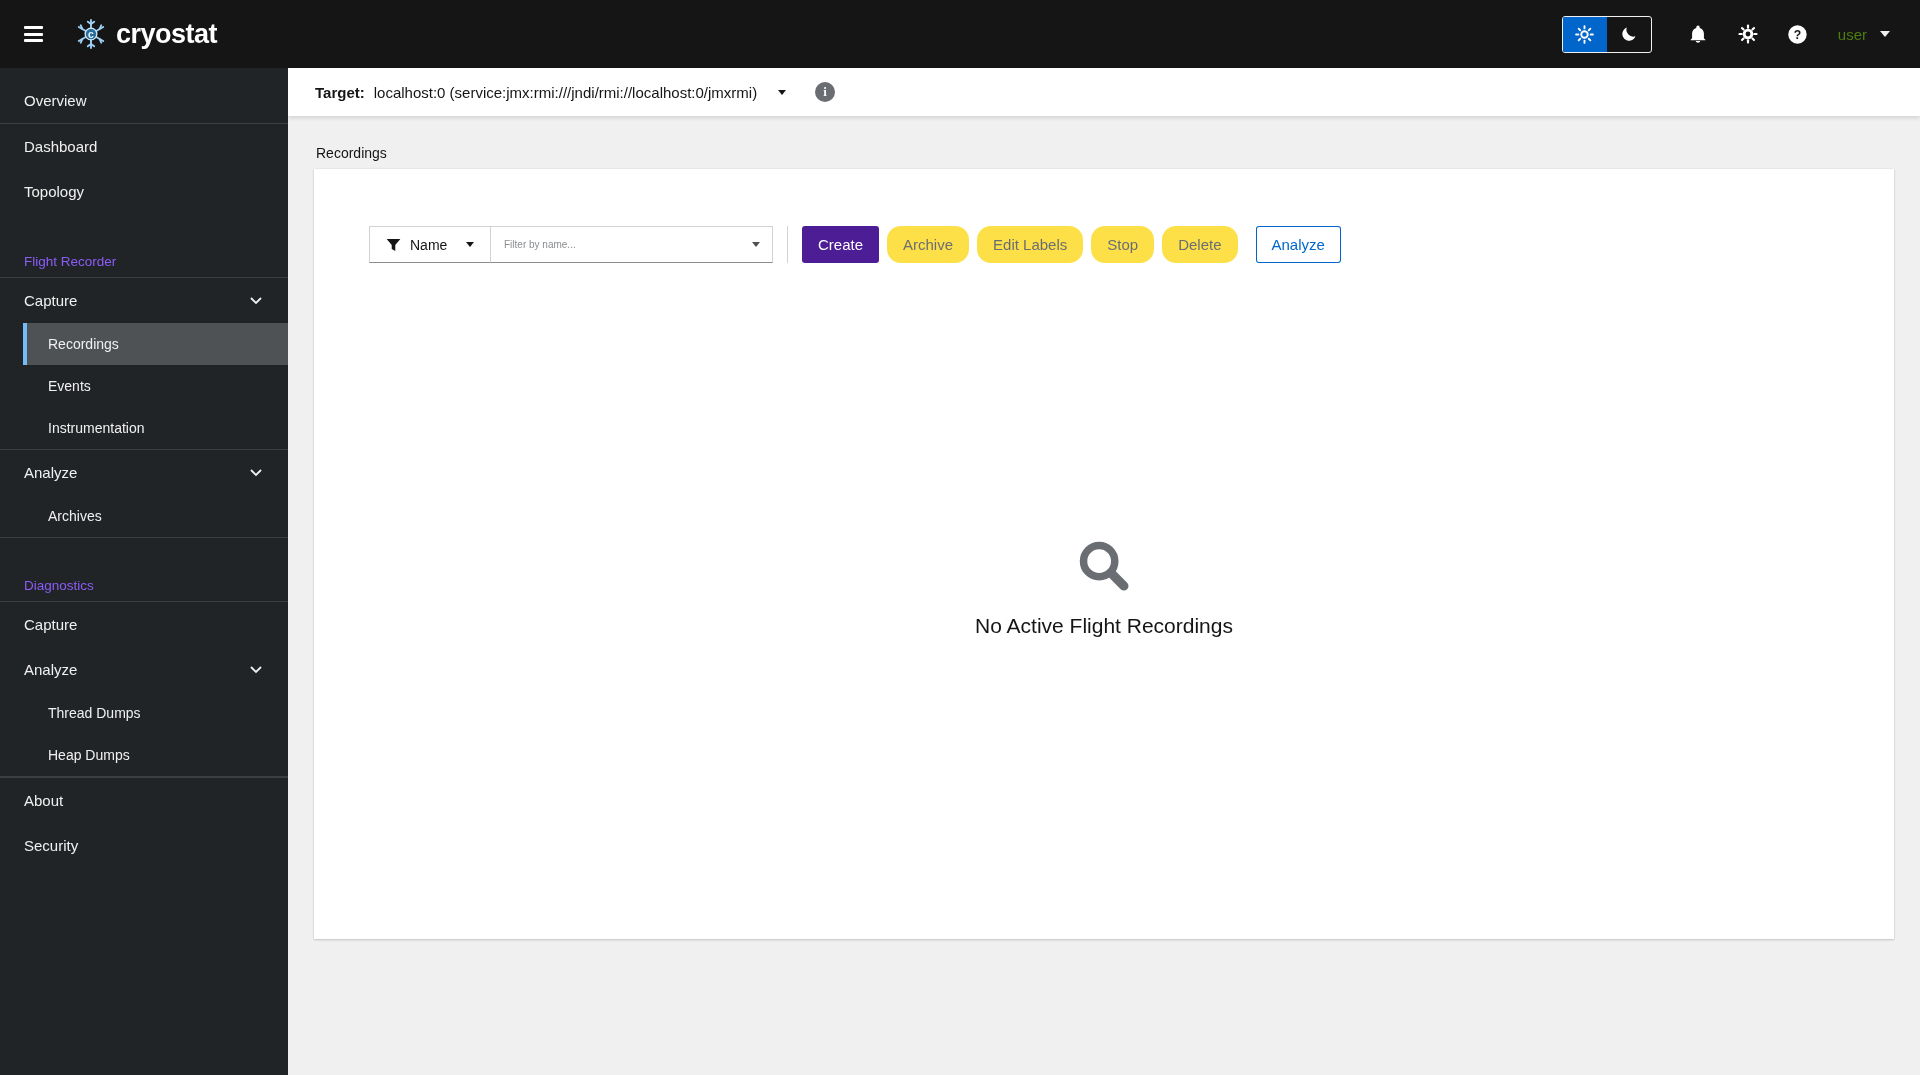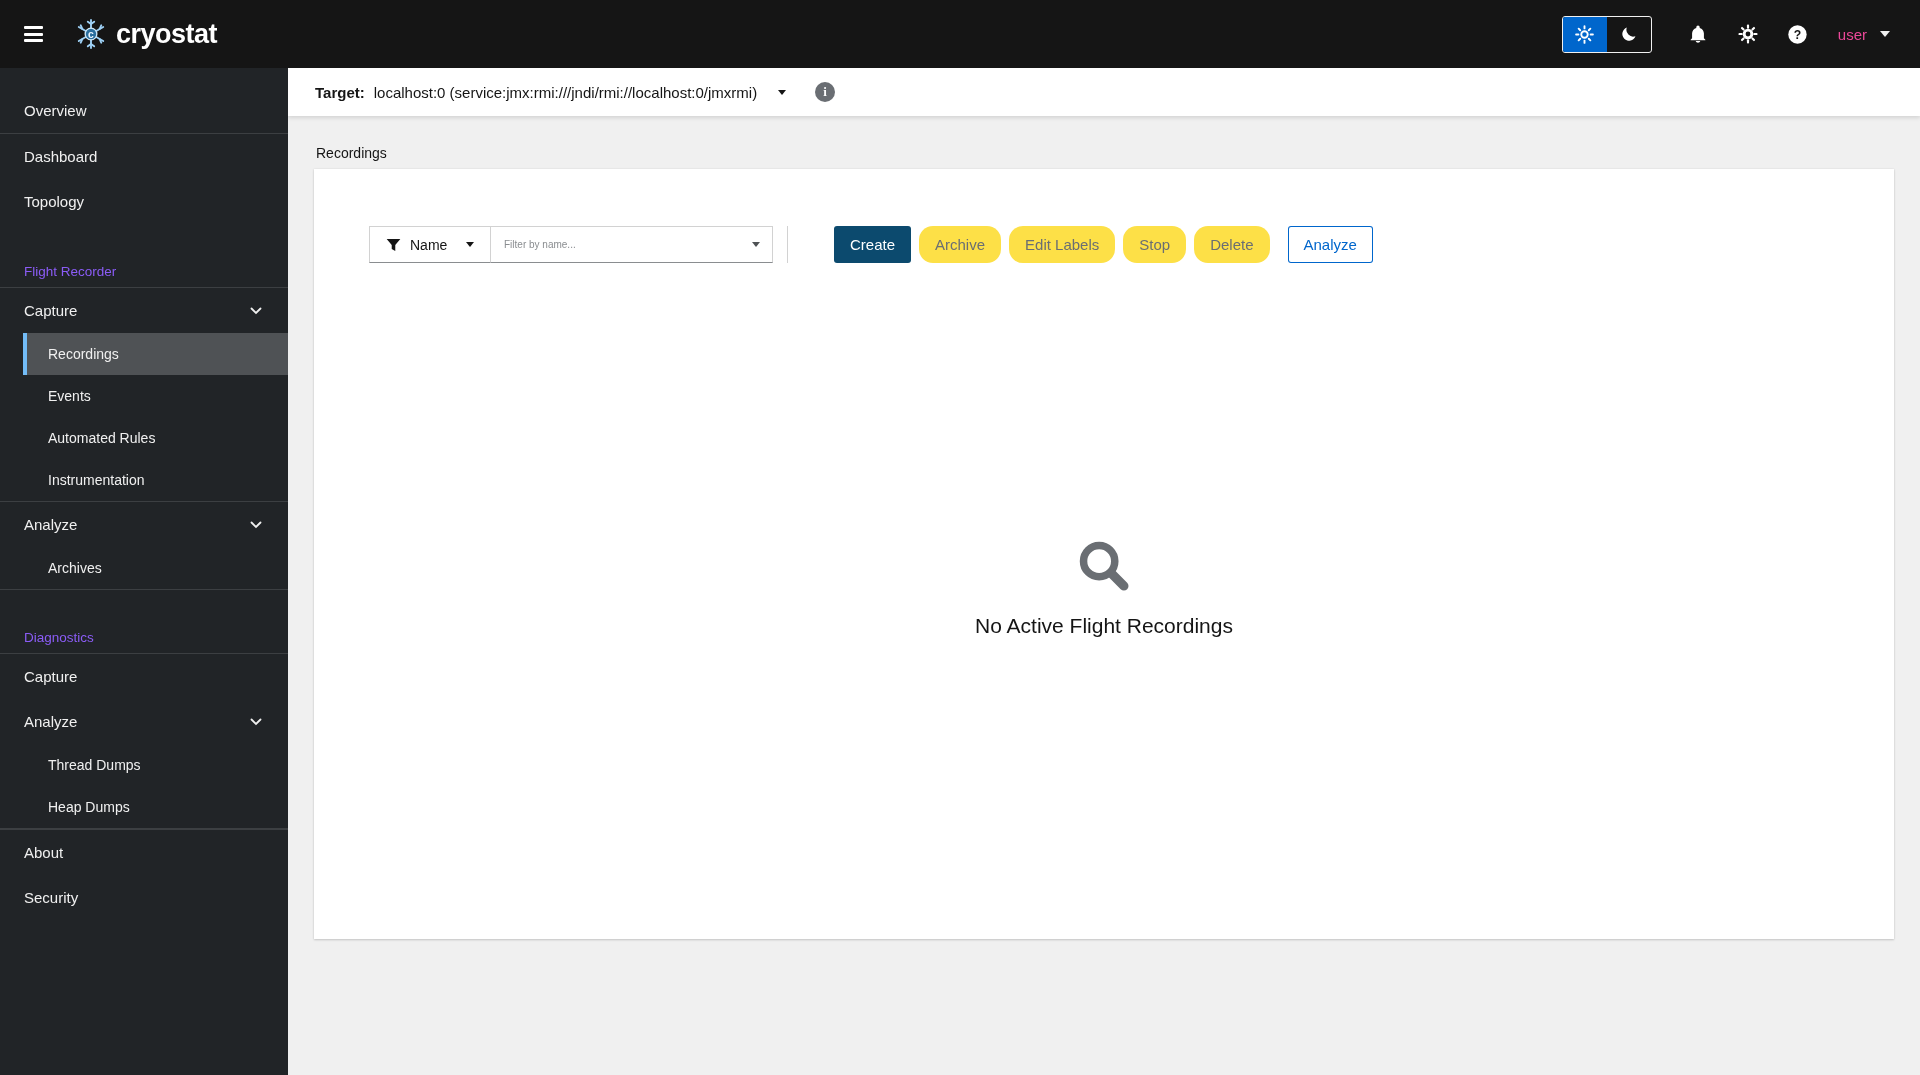--- a/index.html
+++ b/index.html
@@ -16,28 +16,28 @@
   .masthead-spacer { flex:1; }
   .masthead-actions { display:flex; align-items:center; }
   .theme-toggle { display:flex; border:1px solid #f0f0f0; border-radius:3px; overflow:hidden; height:37px; }
   .theme-btn { width:44px; height:100%; display:flex; align-items:center; justify-content:center;
     background:transparent; border:none; cursor:pointer; }
   .theme-btn.selected { background:#0066cc; }
   .icon-btn { background:none; border:none; cursor:pointer; width:24px; height:24px;
     display:flex; align-items:center; justify-content:center; margin-left:26px; padding:0; }
   .theme-toggle { margin-right:8px; }
   .user-menu { display:flex; align-items:center; gap:13px; margin-left:28px; cursor:pointer; }
-  .user-label { color:#ec4899; font-size:15px; }
+  .user-label { color:#4d7c0f; font-size:15px; }
   .caret { display:inline-block; width:0; height:0;
     border-left:5px solid transparent; border-right:5px solid transparent; border-top:6px solid currentColor; }
   .caret.sm { border-left-width:4.5px; border-right-width:4.5px; border-top-width:5.5px; }
 
   
   .sidebar { position:absolute; top:68px; left:0; bottom:0; width:288px; background:#212427;
-    overflow:hidden; padding-top:20px; z-index:20; }
+    overflow:hidden; padding-top:10px; z-index:20; }
   .nav-item { display:flex; align-items:center; padding:14px 24px; color:#f0f0f0; font-size:15px; cursor:pointer; }
   .nav-group-toggle { display:flex; align-items:center; padding:14px 26px 14px 24px; color:#f0f0f0; font-size:15px; cursor:pointer; }
   .nav-chevron { margin-left:auto; display:flex; align-items:center; }
   .nav-section-title { padding:40px 24px 8px 24px; color:#8b5cf6; font-size:13.5px; }
   .nav-divider { height:1px; background:#3c3f42; }
   .subnav { list-style:none; margin-left:23px; }
   .subnav-item { display:flex; align-items:center; padding:13px 0 13px 25px; color:#f0f0f0; font-size:14px; cursor:pointer; }
   .subnav-item.current { background:#4f5255; border-left:4px solid #73bcf7; padding-left:21px; }
 
   
@@ -62,21 +62,21 @@
     display:flex; align-items:center; padding:0 16px; gap:9px; cursor:pointer; font-size:14px; color:#151515; }
   .filter-select .caret { margin-left:auto; color:#151515; }
   .filter-input-wrap { position:relative; width:283px; height:37px; margin-left:-1px; }
   .filter-input { width:100%; height:100%; border:1px solid #d2d2d2; border-bottom-color:#8a8d90;
     padding:0 34px 0 13px; font-size:10px; color:#151515; font-family:"Liberation Sans", sans-serif; outline:none; }
   .filter-input::placeholder { color:#8a8d90; opacity:1; }
   .filter-input-caret { position:absolute; right:13px; top:16px; color:#4f5255; }
   .toolbar-divider { width:1px; height:37px; background:#d2d2d2; margin:0 14px; }
   .btn { height:37px; padding:0 16px; border:none; border-radius:3px; font-size:15px;
     font-family:"Liberation Sans", sans-serif; cursor:pointer; margin-right:8px; }
-  .btn-primary { background:#0c4a6e; color:#fff;margin-left:32px; }
+  .btn-primary { background:#4c1d95; color:#fff; }
   .btn-disabled { background:#fde047; color:#6a6e73; cursor:default;border-radius:14px; }
   .btn-secondary { background:#fff; color:#0066cc; box-shadow:inset 0 0 0 1px #0066cc; margin-left:10px; }
 
   
   .empty-wrap { flex:1; display:flex; align-items:center; justify-content:center; }
   .empty-state { display:flex; flex-direction:column; align-items:center; margin-top:-26px; }
   .empty-title { margin-top:20px; font-size:21px; font-weight:500; color:#151515; }
 </style>
 </head>
 <body>
@@ -191,23 +191,20 @@
       </span>
     </div>
     <ul class="subnav">
       <li class="subnav-item current">
         <span>Recordings</span>
       </li>
       <li class="subnav-item">
         <span>Events</span>
       </li>
       <li class="subnav-item">
-        <span>Automated Rules</span>
-      </li>
-      <li class="subnav-item">
         <span>Instrumentation</span>
       </li>
     </ul>
     <div class="nav-divider"></div>
 
     <div class="nav-group-toggle">
       <span>Analyze</span>
       <span class="nav-chevron">
         <svg width="12" height="8" viewBox="0 0 12 8">
             <path d="M1.5 1.5 6 6l4.5-4.5" stroke="#f0f0f0" stroke-width="1.8" fill="none" stroke-linecap="round"></path>

